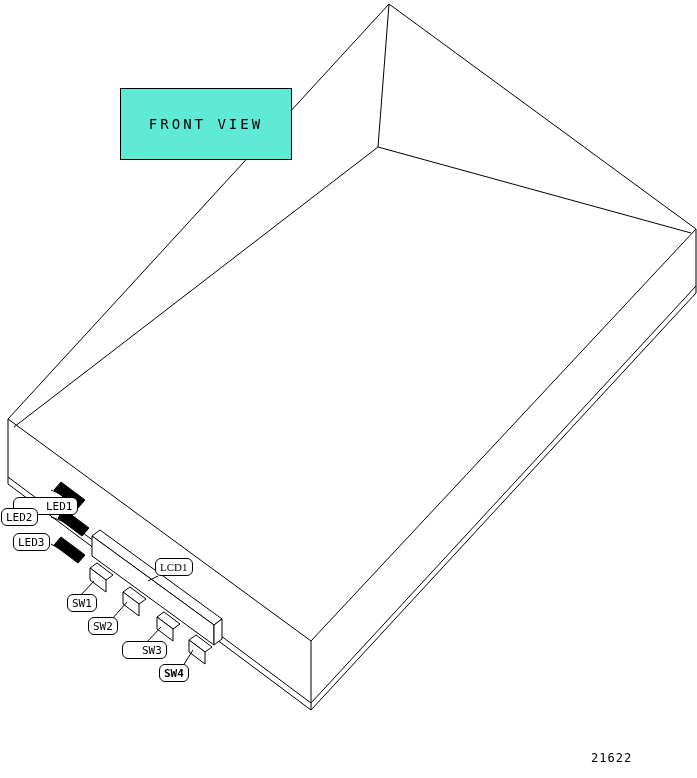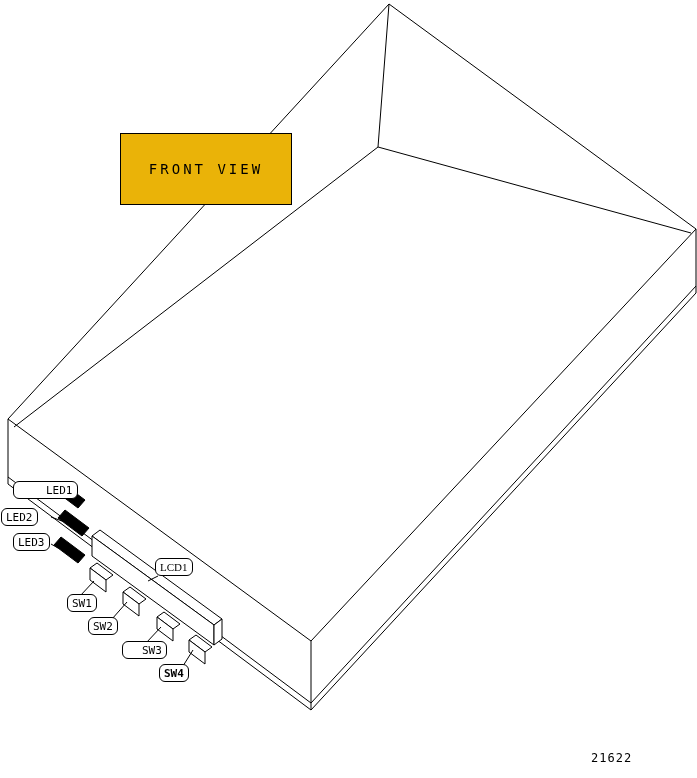--- a/index.html
+++ b/index.html
@@ -20,41 +20,40 @@
     color:#000;
     padding:3px 4px 2px 4px;
     white-space:nowrap;
     z-index:3;
   }
   .frontview-box{
     position:absolute;
     left:120px;top:88px;
     width:170px;height:70px;
     border:1px solid #000;
-    background:#eab308;
+    background:#5eead4;
     display:flex;align-items:center;justify-content:center;
     z-index:2;
-    margin-top:45px;
   }
   .frontview-box span{
     font:14px/1 "DejaVu Sans Mono", monospace;
     letter-spacing:3px;
     color:#000;
   }
   .fignum{
     position:absolute;
     left:591px;top:752px;
     font:12px/1 "DejaVu Sans Mono", monospace;
     letter-spacing:1px;
     color:#000;
     z-index:2;
     text-align:center;
   }
   
-  .co-led1{left:13px;top:481px;padding-left:32px;}
+  .co-led1{left:13px;top:497px;padding-left:32px;}
   .co-led2{left:1px;top:508px;}
   .co-led3{left:13px;top:533px;}
   .co-lcd1{left:155px;top:558px;font-family:Liberation Serif, serif;}
   .co-sw1{left:67px;top:594px;}
   .co-sw2{left:88px;top:617px;}
   .co-sw3{left:122px;top:641px;padding-left:19px;}
   .co-sw4{left:159px;top:664px;font-weight:bold;}
 </style>
 </head>
 <body>

